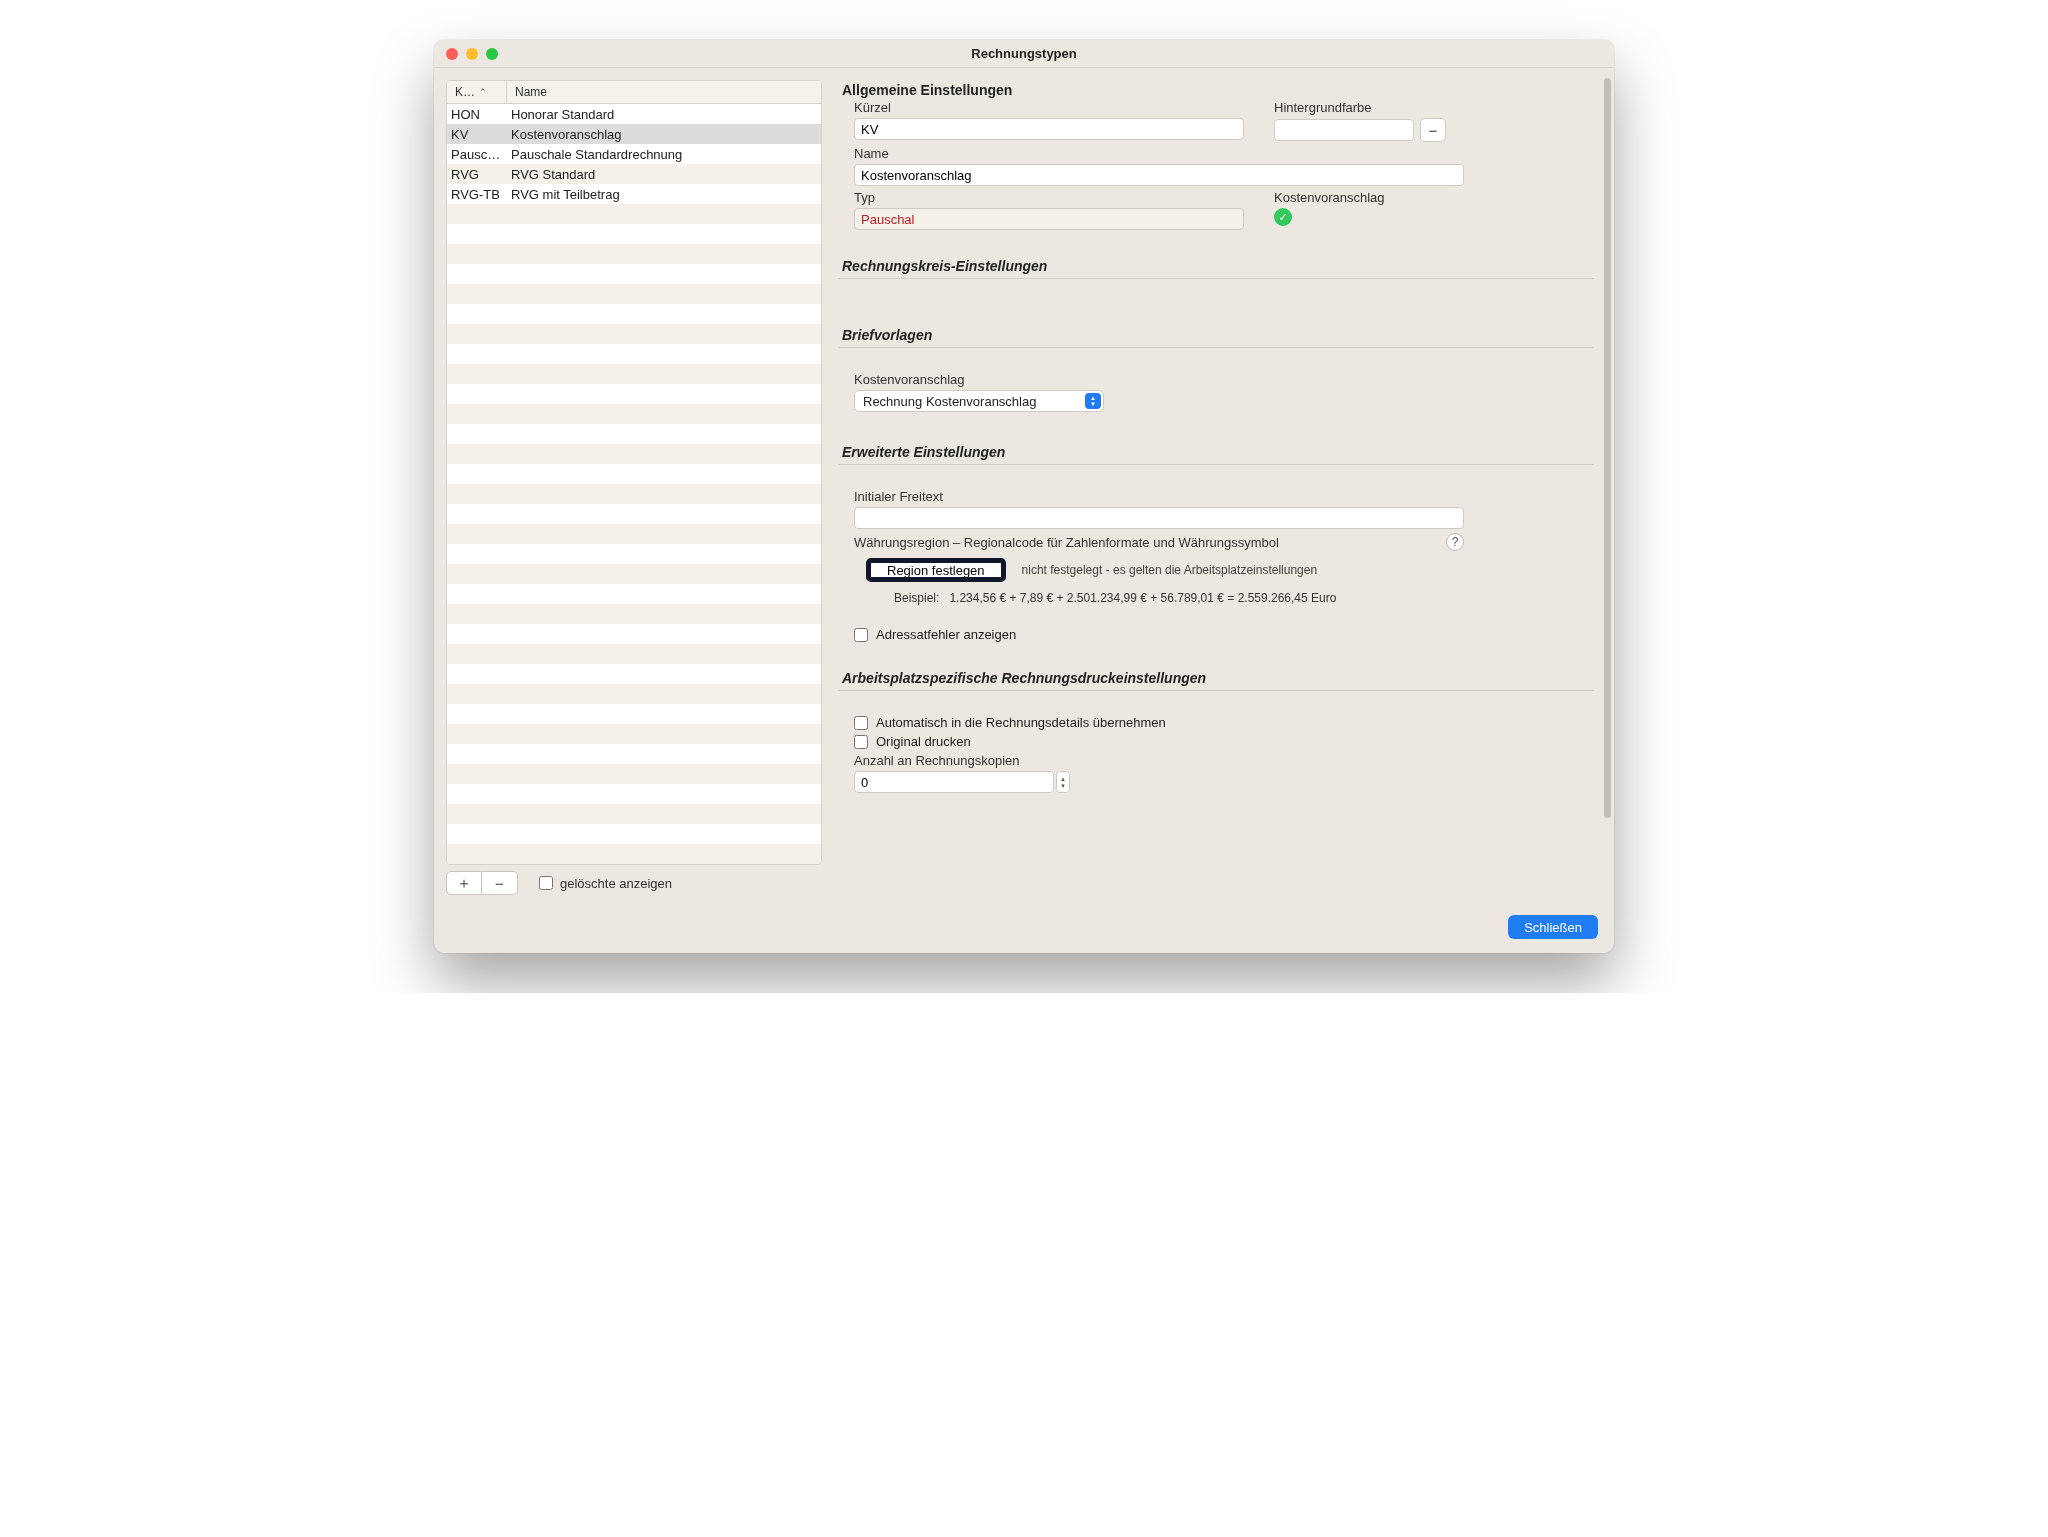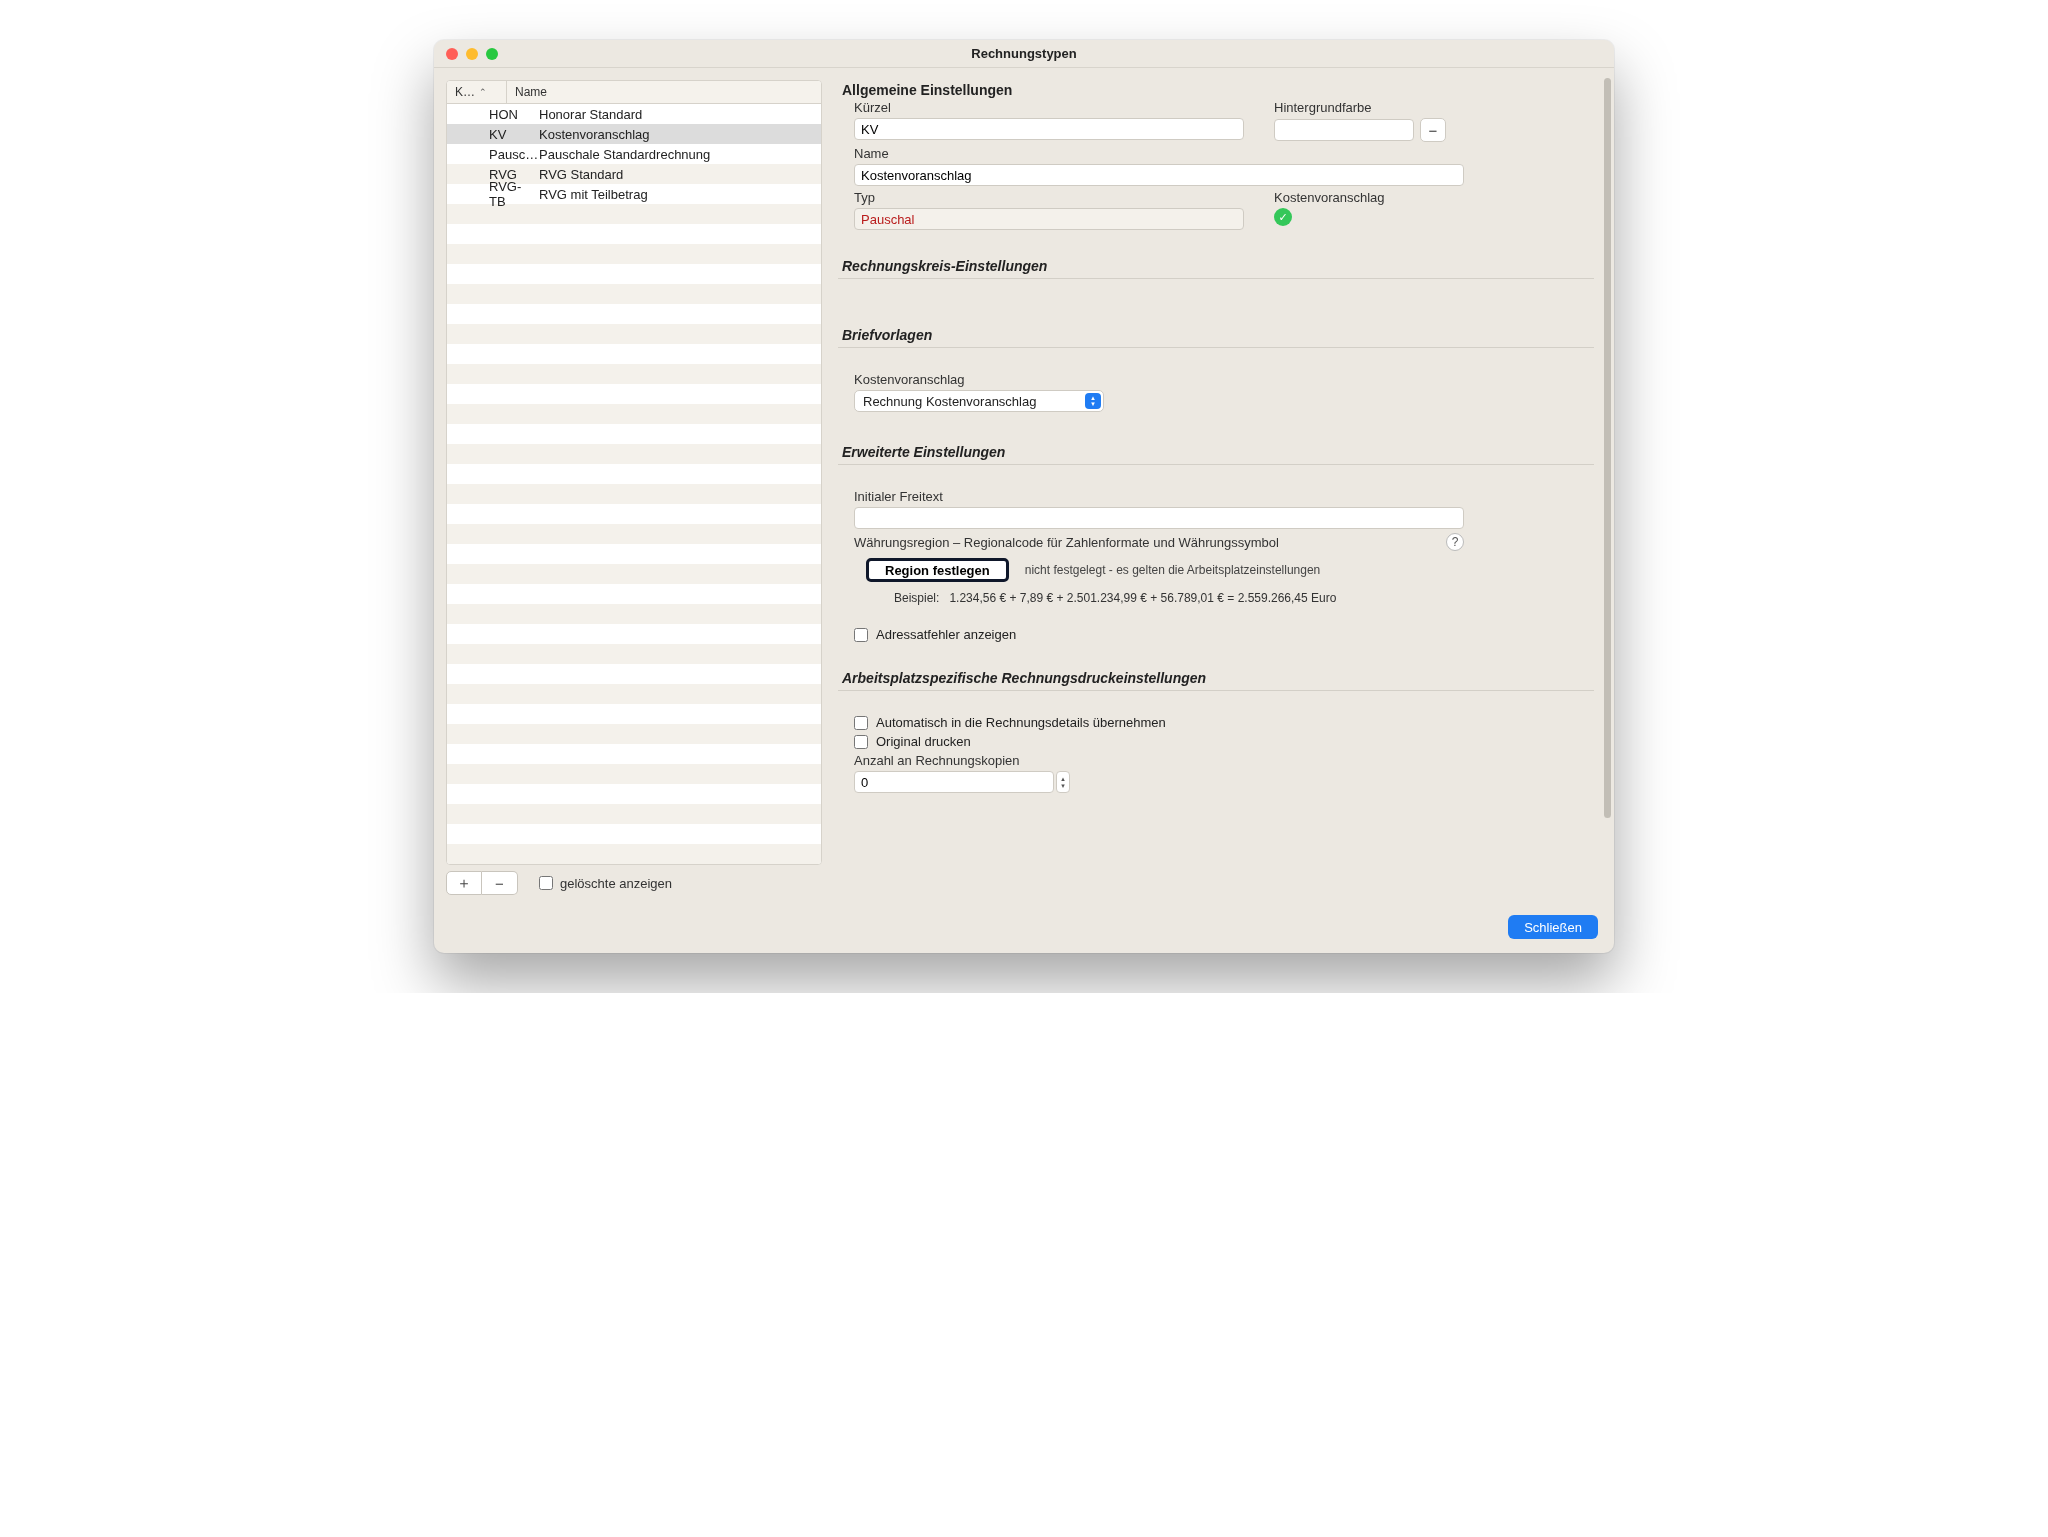--- a/index.html
+++ b/index.html
@@ -94,21 +94,21 @@
   }
   .row {
     display: flex;
     height: 20px;
     align-items: center;
     font-size: 13px;
   }
   .row:nth-child(odd) { background:#fff; }
   .row:nth-child(even) { background:#f4f1eb; }
   .row.selected { background:#dcdcdc !important; }
-  .row .cell-k { width:60px; padding-left:14px;margin-left:28px; }
+  .row .cell-k { width:60px; padding-left:4px; }
   .row .cell-name { flex:1; padding-left:4px; }
   .list-toolbar {
     display:flex;
     align-items:center;
     gap:0;
     margin-top:6px;
   }
   .sq-btn {
     width:36px; height:24px;
     background:#fff;
@@ -221,27 +221,26 @@
   }
   .help-circle {
     width:18px;height:18px;border-radius:50%;
     border:1px solid #bbb;
     display:flex;align-items:center;justify-content:center;
     font-size:12px;color:#555;background:#fff;
     cursor:pointer;
   }
   .btn {
     background:#fff;
-    border:3px solid #0f172a;
+    border:5px solid #0f172a;
     border-radius:5px;
     height:24px;
     padding:0 16px;
     font-size:13px;
     cursor:pointer;
-    font-weight:bold;
   }
   .hint {
     font-size:12px;
     color:#444;
   }
   .example {
     font-size:12px;
     color:#333;
     margin-left:40px;
     margin-top:6px;

